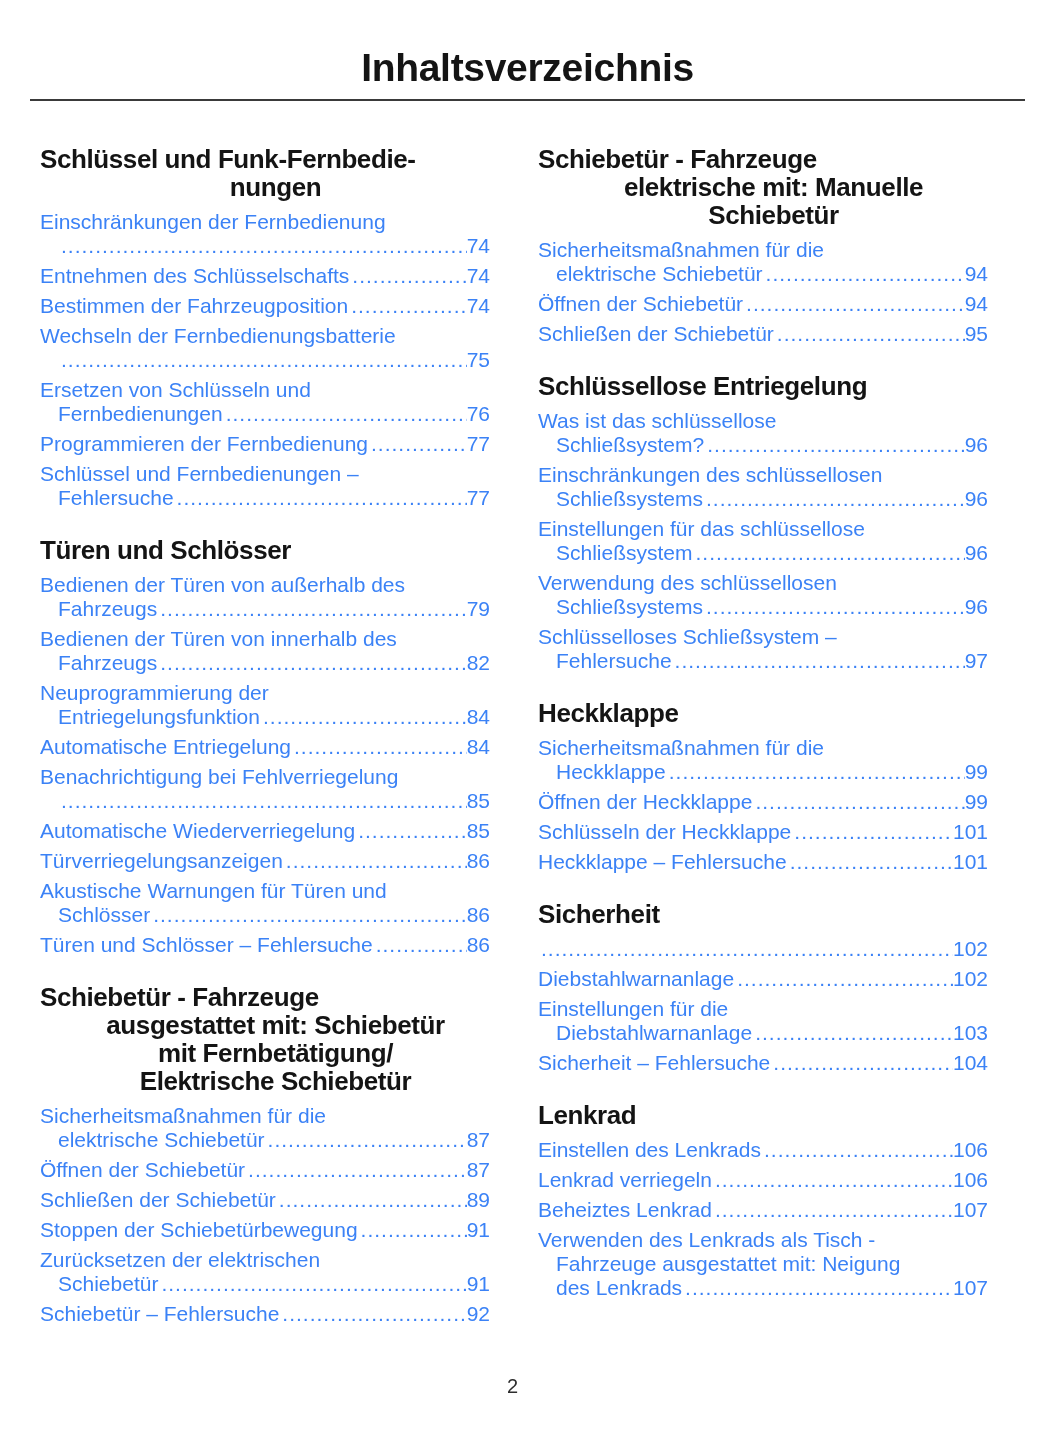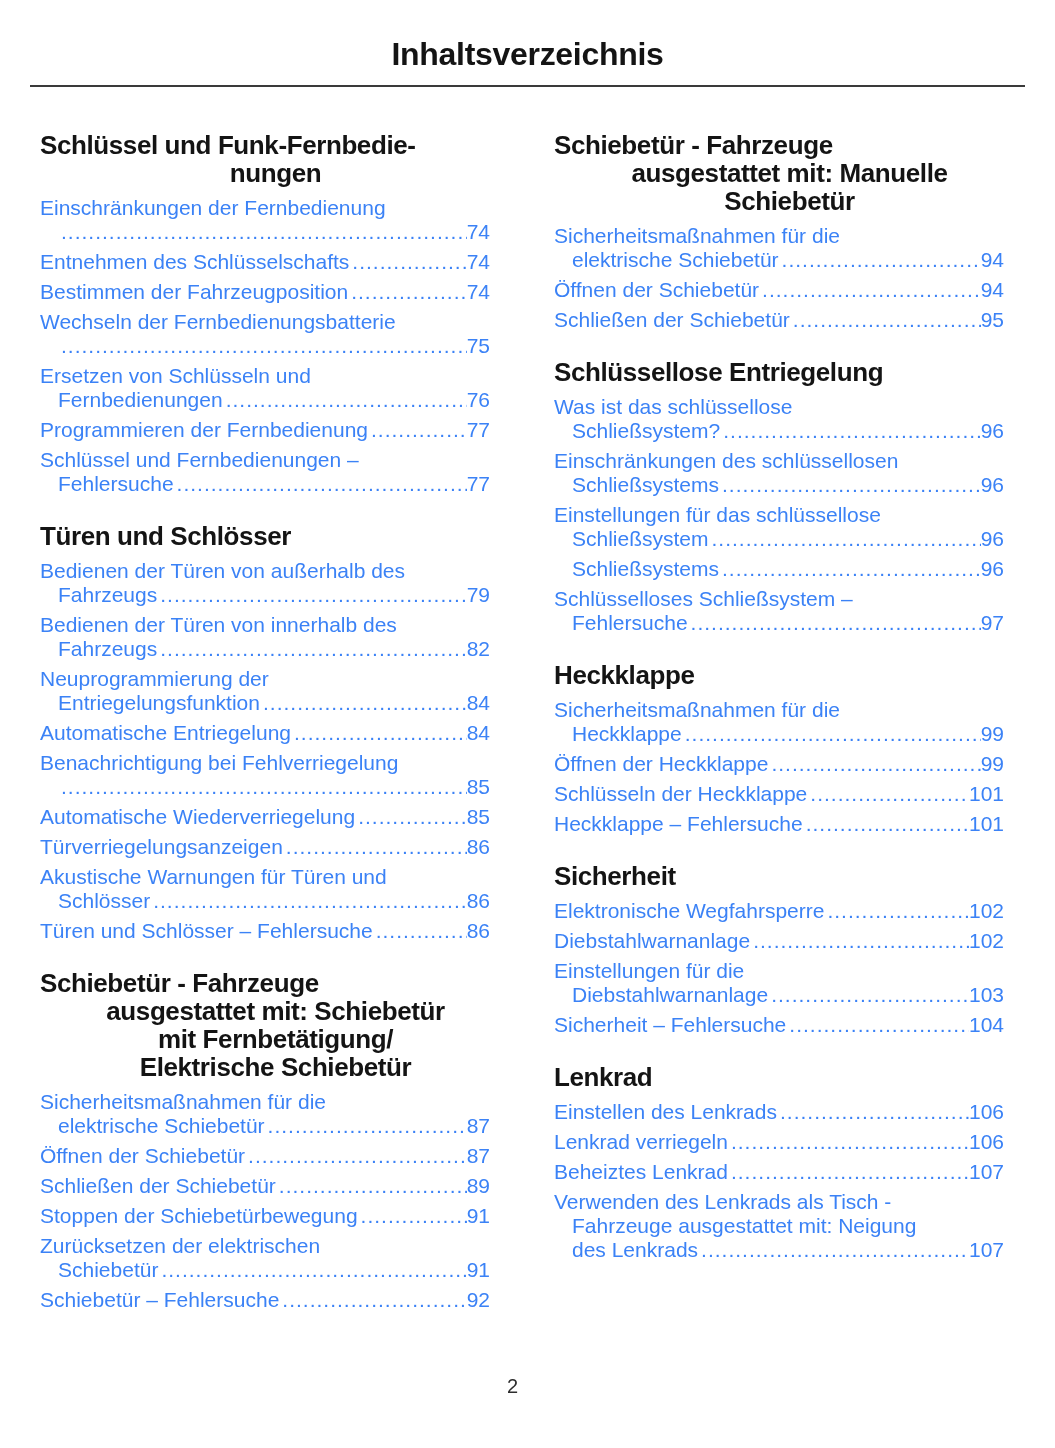--- a/index.html
+++ b/index.html
@@ -10,37 +10,37 @@
   .page {
     position: relative;
     width: 1055px;
     height: 1448px;
     background: #ffffff;
     font-family: "Liberation Sans", sans-serif;
     color: #303030;
     overflow: hidden;
   }
   .page-title {
-    padding-top: 36px;
+    padding-top: 50px;
     text-align: center;
-    font-size: 32px;
+    font-size: 39px;
     font-weight: 800;
     letter-spacing: -0.3px;
     color: #141414;
     line-height: 36px;
   }
   .title-rule {
     border: none;
     border-top: 2px solid #3a3a3a;
     margin: 13px 30px 0 30px;
   }
   .columns {
     display: flex;
     padding: 44px 0 0 40px;
-    gap: 64px;
+    gap: 48px;
   }
   .column {
     width: 450px;
     flex: 0 0 450px;
   }
   .toc-section { margin-top: 26px; }
   .toc-section:first-child { margin-top: 0; }
   .toc-heading {
     margin: 0 0 9px 0;
     font-size: 26px;
@@ -271,21 +271,21 @@
               <span class="leader">................................................................................................................................................................</span>
               <span class="e-page">92</span>
             </div>
           </div>
         </div>
       </div>
     <div class="column">
         <div class="toc-section">
           <h2 class="toc-heading">
             <div class="h-line">Schiebetür - Fahrzeuge</div>
-            <div class="h-line h-cont">ausgestattet mit: Manuelle</div>
+            <div class="h-line h-cont">elektrische mit: Manuelle</div>
             <div class="h-line h-cont">Schiebetür</div>
           </h2>
           <div class="toc-entry">
             <div class="e-line">Sicherheitsmaßnahmen für die</div>
             <div class="e-last e-cont">
               <span class="e-text">elektrische Schiebetür</span>
               <span class="leader">................................................................................................................................................................</span>
               <span class="e-page">94</span>
             </div>
           </div>
@@ -326,20 +326,21 @@
           </div>
           <div class="toc-entry">
             <div class="e-line">Einstellungen für das schlüssellose</div>
             <div class="e-last e-cont">
               <span class="e-text">Schließsystem</span>
               <span class="leader">................................................................................................................................................................</span>
               <span class="e-page">96</span>
             </div>
           </div>
           <div class="toc-entry">
+            <div class="e-line">Verwendung des schlüssellosen</div>
             <div class="e-last e-cont">
               <span class="e-text">Schließsystems</span>
               <span class="leader">................................................................................................................................................................</span>
               <span class="e-page">96</span>
             </div>
           </div>
           <div class="toc-entry">
             <div class="e-line">Schlüsselloses Schließsystem –</div>
             <div class="e-last e-cont">
               <span class="e-text">Fehlersuche</span>
@@ -381,21 +382,20 @@
               <span class="e-page">101</span>
             </div>
           </div>
         </div>
         <div class="toc-section">
           <h2 class="toc-heading">
             <div class="h-line">Sicherheit</div>
           </h2>
           <div class="toc-entry">
             <div class="e-last">
-              <span class="e-text">Elektronische Wegfahrsperre</span>
               <span class="leader">................................................................................................................................................................</span>
               <span class="e-page">102</span>
             </div>
           </div>
           <div class="toc-entry">
             <div class="e-last">
               <span class="e-text">Diebstahlwarnanlage</span>
               <span class="leader">................................................................................................................................................................</span>
               <span class="e-page">102</span>
             </div>

